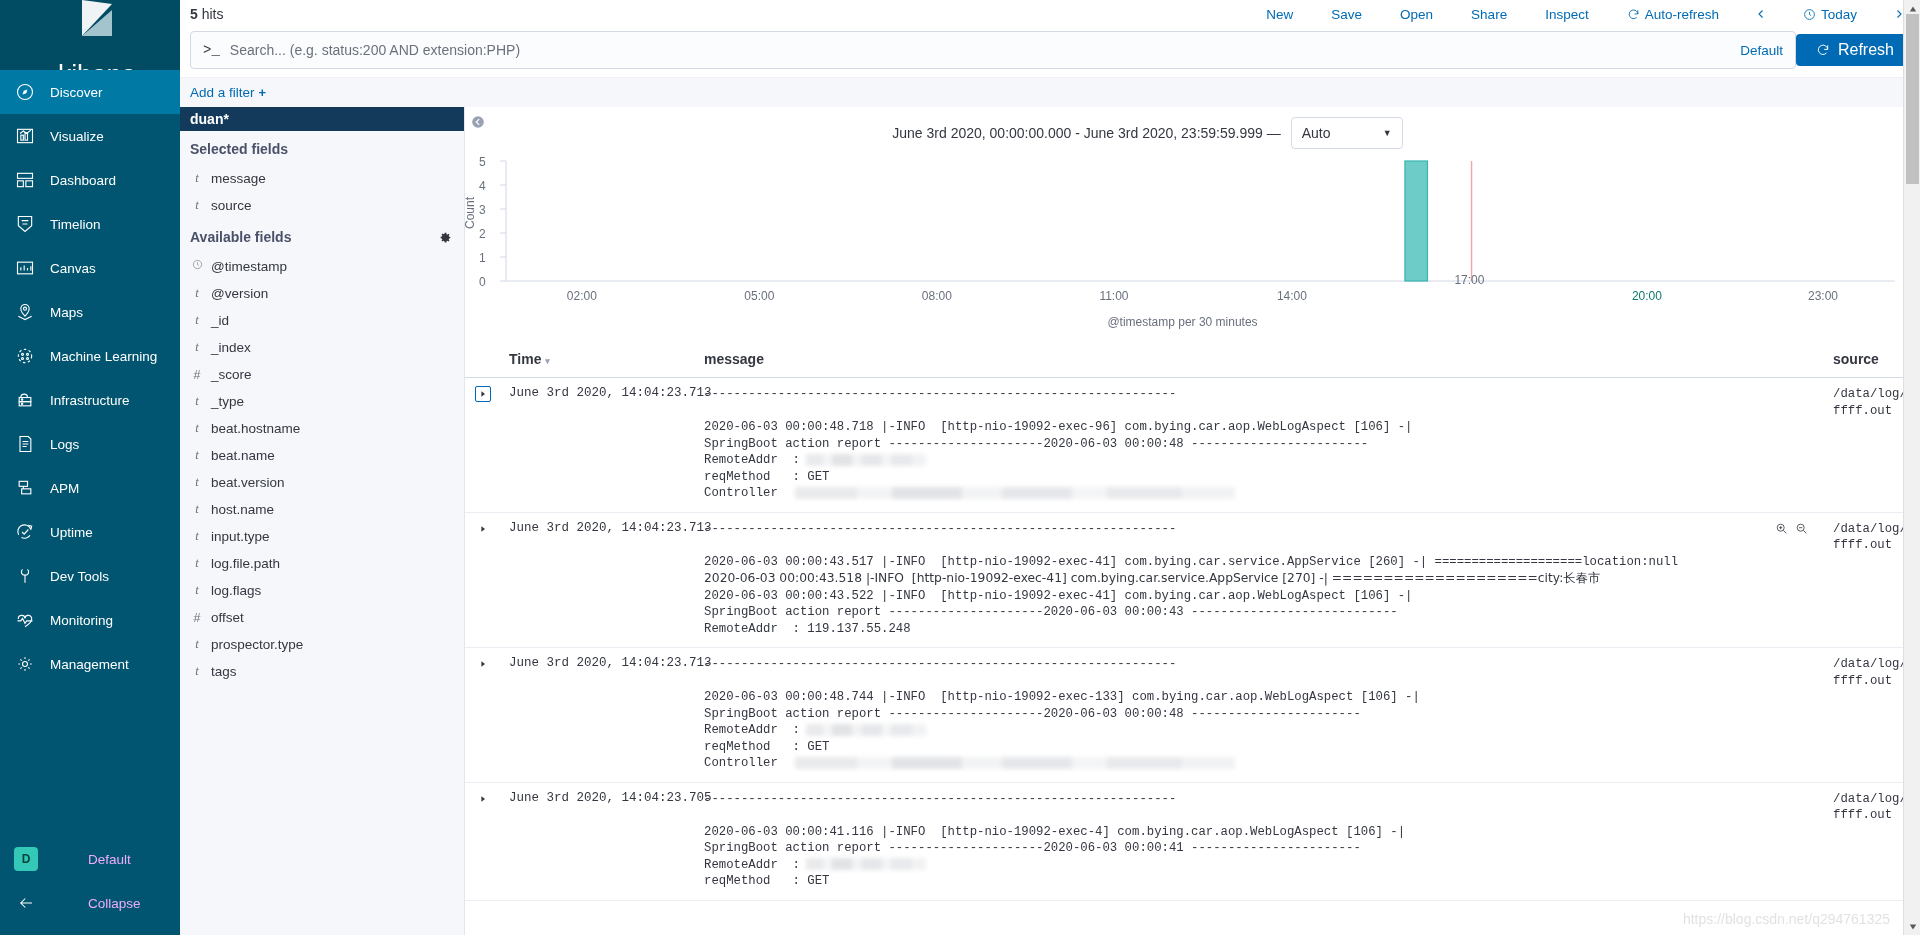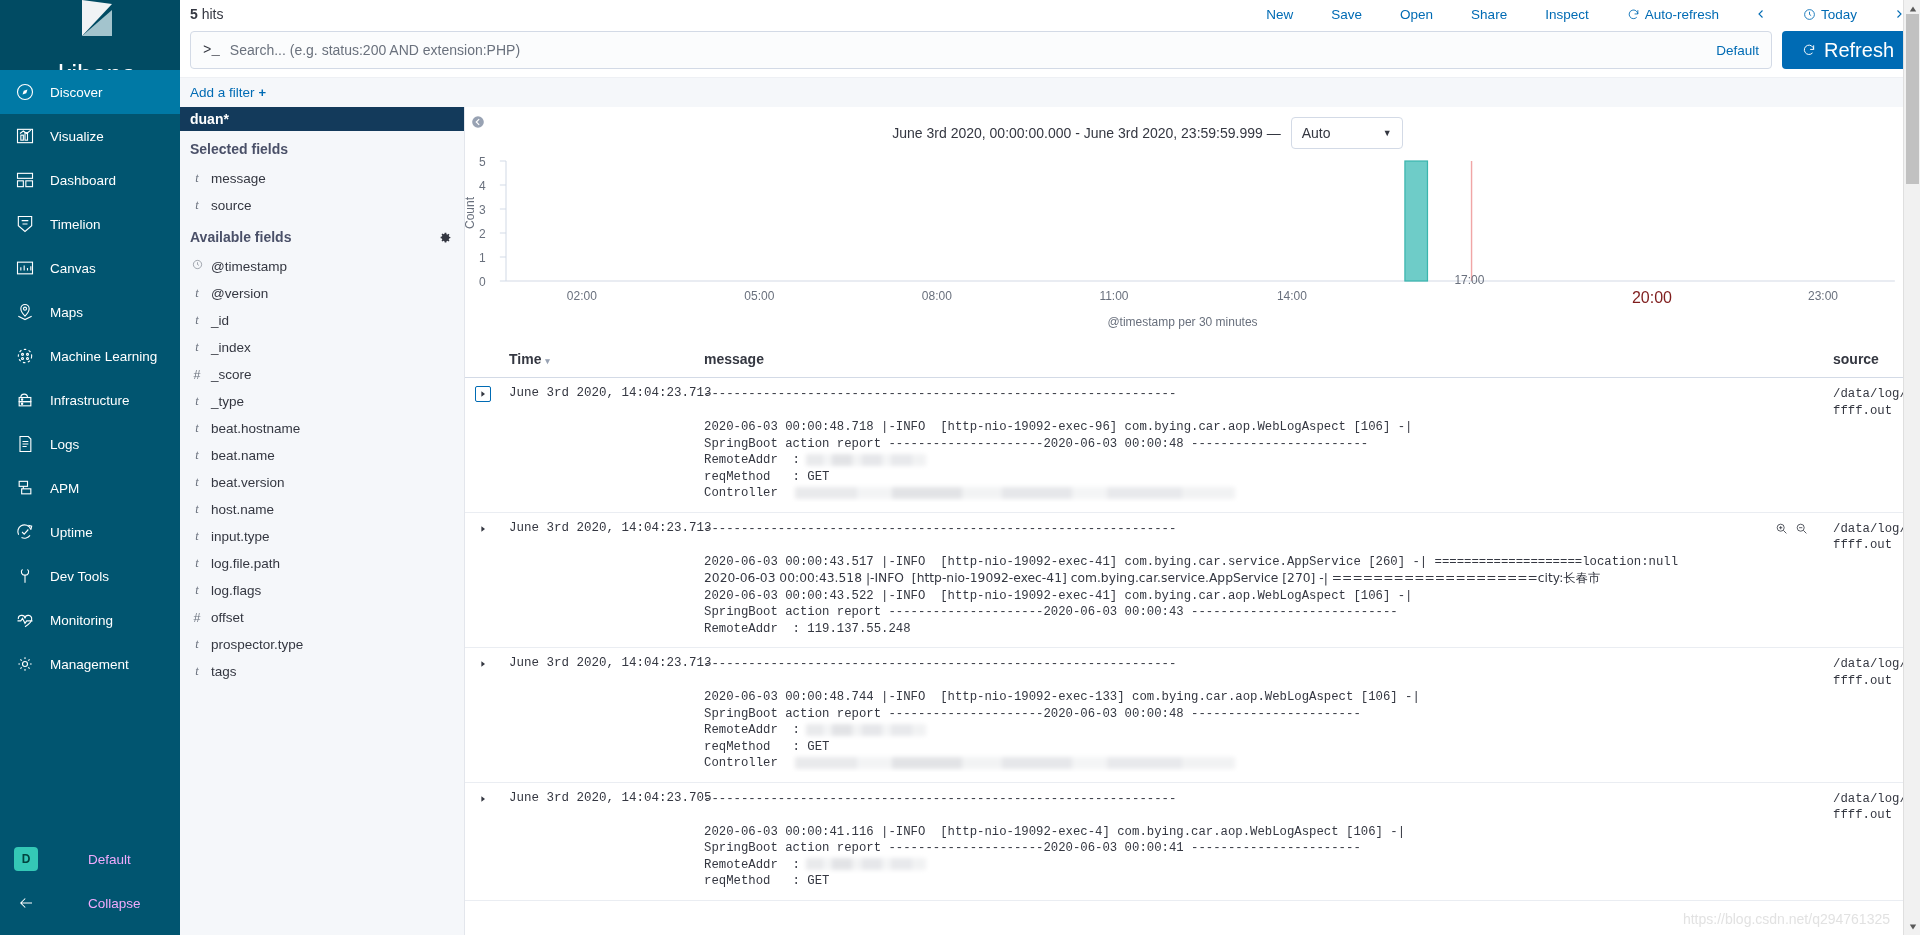--- a/index.html
+++ b/index.html
@@ -77,22 +77,22 @@
     min-width: 0;
   }
   .prompt { color:#343741; font-family:"Liberation Mono", monospace; font-size:14px; margin-right:10px;}
   .search-input {
     flex:1; border:none; outline:none; background:transparent;
     font-size:14px; font-family:"Liberation Sans", sans-serif; color:#343741; min-width:0;
   }
   .search-input::placeholder { color:#6a717d; }
   .options-link { color:#006bb4; font-size:13.5px; cursor:pointer; white-space:nowrap;}
   .refresh-btn {
-    margin-left: 10px; height:38px; background:#006bb4; color:#fff;
-    border:none; border-radius:4px; padding: 0 20px; font-size:20px;
+    height:32px; background:#006bb4; color:#fff;
+    border:none; border-radius:4px; padding: 0 20px; font-size:16px;
     display:flex; align-items:center; gap:8px; cursor:pointer; font-family:"Liberation Sans", sans-serif;
     font-weight: 400;
   }
   .refresh-btn svg { width:14px;height:14px;stroke:#fff;fill:none;stroke-width:1.7;}
 
   .filterbar {
     height: 30px; background:#f5f7fa; display:flex; align-items:center;
     padding-left: 10px; border-top:1px solid #eef0f4;
   }
   .add-filter { color:#006bb4; font-size:13.5px; cursor:pointer; display:flex; align-items:center; gap:4px;}
@@ -573,21 +573,21 @@
             <div style="position:absolute; left:14px; top:74px; font-size:12px; color:#69707d;">2</div>
             <div style="position:absolute; left:14px; top:98px; font-size:12px; color:#69707d;">1</div>
             <div style="position:absolute; left:14px; top:122px; font-size:12px; color:#69707d;">0</div>
 
             <div style="position:absolute; left:7.0%; top:136px; font-size:12px; color:#69707d;">02:00</div>
             <div style="position:absolute; left:19.2%; top:136px; font-size:12px; color:#69707d;">05:00</div>
             <div style="position:absolute; left:31.4%; top:136px; font-size:12px; color:#69707d;">08:00</div>
             <div style="position:absolute; left:43.6%; top:136px; font-size:12px; color:#69707d;">11:00</div>
             <div style="position:absolute; left:55.8%; top:136px; font-size:12px; color:#69707d;">14:00</div>
             <div style="position:absolute; left:68.0%; top:120px; font-size:12px; color:#69707d;">17:00</div>
-            <div style="position:absolute; left:80.2%; top:136px; font-size:16px; color:#7f1d1d;">20:00</div>
+            <div style="position:absolute; left:80.2%; top:136px; font-size:12px; color:#0f766e;">20:00</div>
             <div style="position:absolute; left:92.3%; top:136px; font-size:12px; color:#69707d;">23:00</div>
           </div>
         </div>
         <div class="xaxis-title">@timestamp per 30 minutes</div>
 
         <div class="doc-table">
           <table class="docs">
             <thead>
               <tr>
                 <th class="c-exp"></th>

